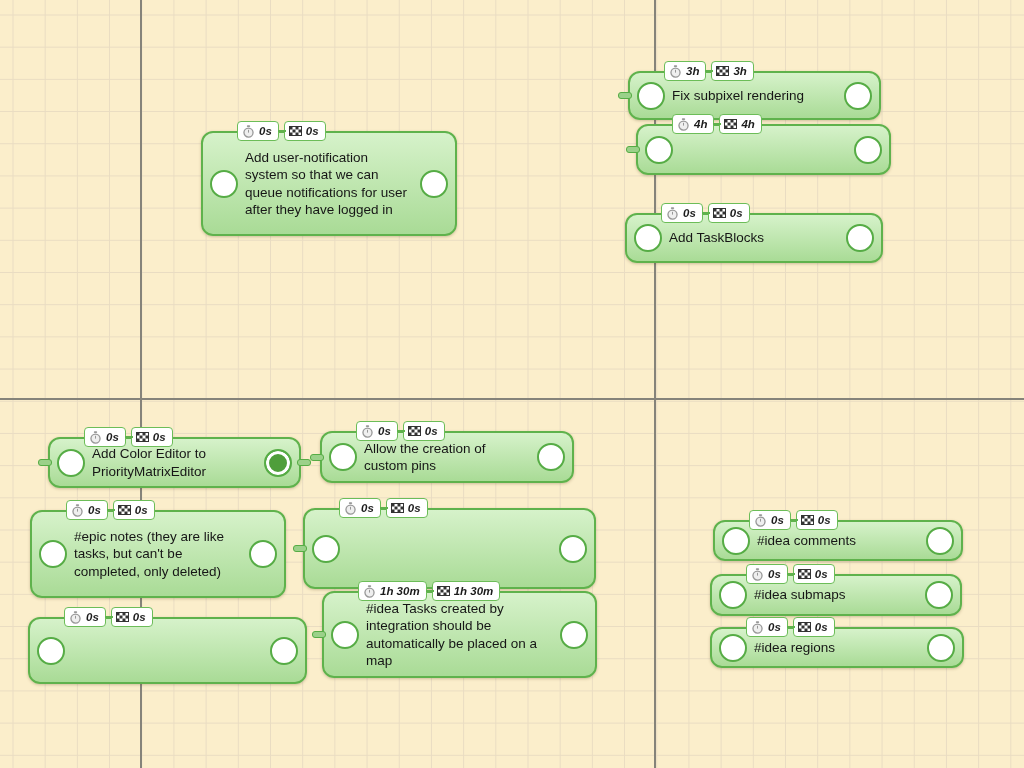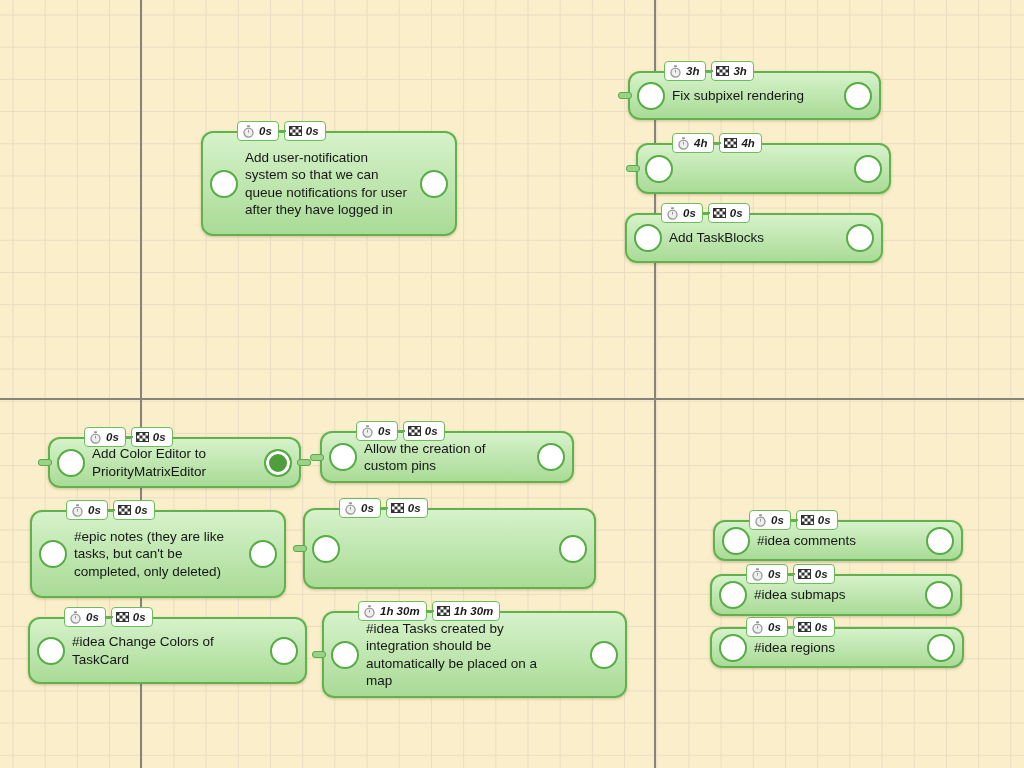--- a/index.html
+++ b/index.html
@@ -157,21 +157,21 @@
             </svg>
           </span>
         <span>3h</span>
       </span>
     </div>
     <span class="pin left"></span>
     <div class="title">Fix subpixel rendering</div>
     <span class="pin right"></span>
   </div>
 
-  <div class="card" style="left:636px;top:143px;width:255px;height:51px;">
+  <div class="card" style="left:636px;top:124px;width:255px;height:51px;">
     <span class="stub left"></span>
     <div class="badges">
       <span class="badge">
         <span class="icon">
             <svg width="13" height="13" viewBox="0 0 14 14">
               <rect x="5.2" y="0.4" width="3.6" height="1.8" rx="0.9" fill="#979797"></rect>
               <circle cx="7" cy="8.2" r="4.9" fill="#efefef" stroke="#979797" stroke-width="1.4"></circle>
               <line x1="7" y1="8.2" x2="7" y2="5.2" stroke="#979797" stroke-width="1.1"></line>
             </svg>
           </span>
@@ -398,26 +398,24 @@
                 <rect x="9.5" y="3.5" width="3" height="3"></rect>
                 <rect x="0.5" y="6.5" width="3" height="3"></rect>
                 <rect x="6.5" y="6.5" width="3" height="3"></rect>
               </g>
             </svg>
           </span>
         <span>0s</span>
       </span>
     </div>
     <span class="pin left"></span>
-    <div class="title">#idea Change Colors of
-TaskCard</div>
-    <span class="pin right"></span>
-  </div>
-
-  <div class="card" style="left:322px;top:611px;width:305px;height:87px;">
+    <span class="pin right"></span>
+  </div>
+
+  <div class="card" style="left:322px;top:591px;width:275px;height:87px;">
     <span class="stub left"></span>
     <div class="badges">
       <span class="badge">
         <span class="icon">
             <svg width="13" height="13" viewBox="0 0 14 14">
               <rect x="5.2" y="0.4" width="3.6" height="1.8" rx="0.9" fill="#979797"></rect>
               <circle cx="7" cy="8.2" r="4.9" fill="#efefef" stroke="#979797" stroke-width="1.4"></circle>
               <line x1="7" y1="8.2" x2="7" y2="5.2" stroke="#979797" stroke-width="1.1"></line>
             </svg>
           </span>

